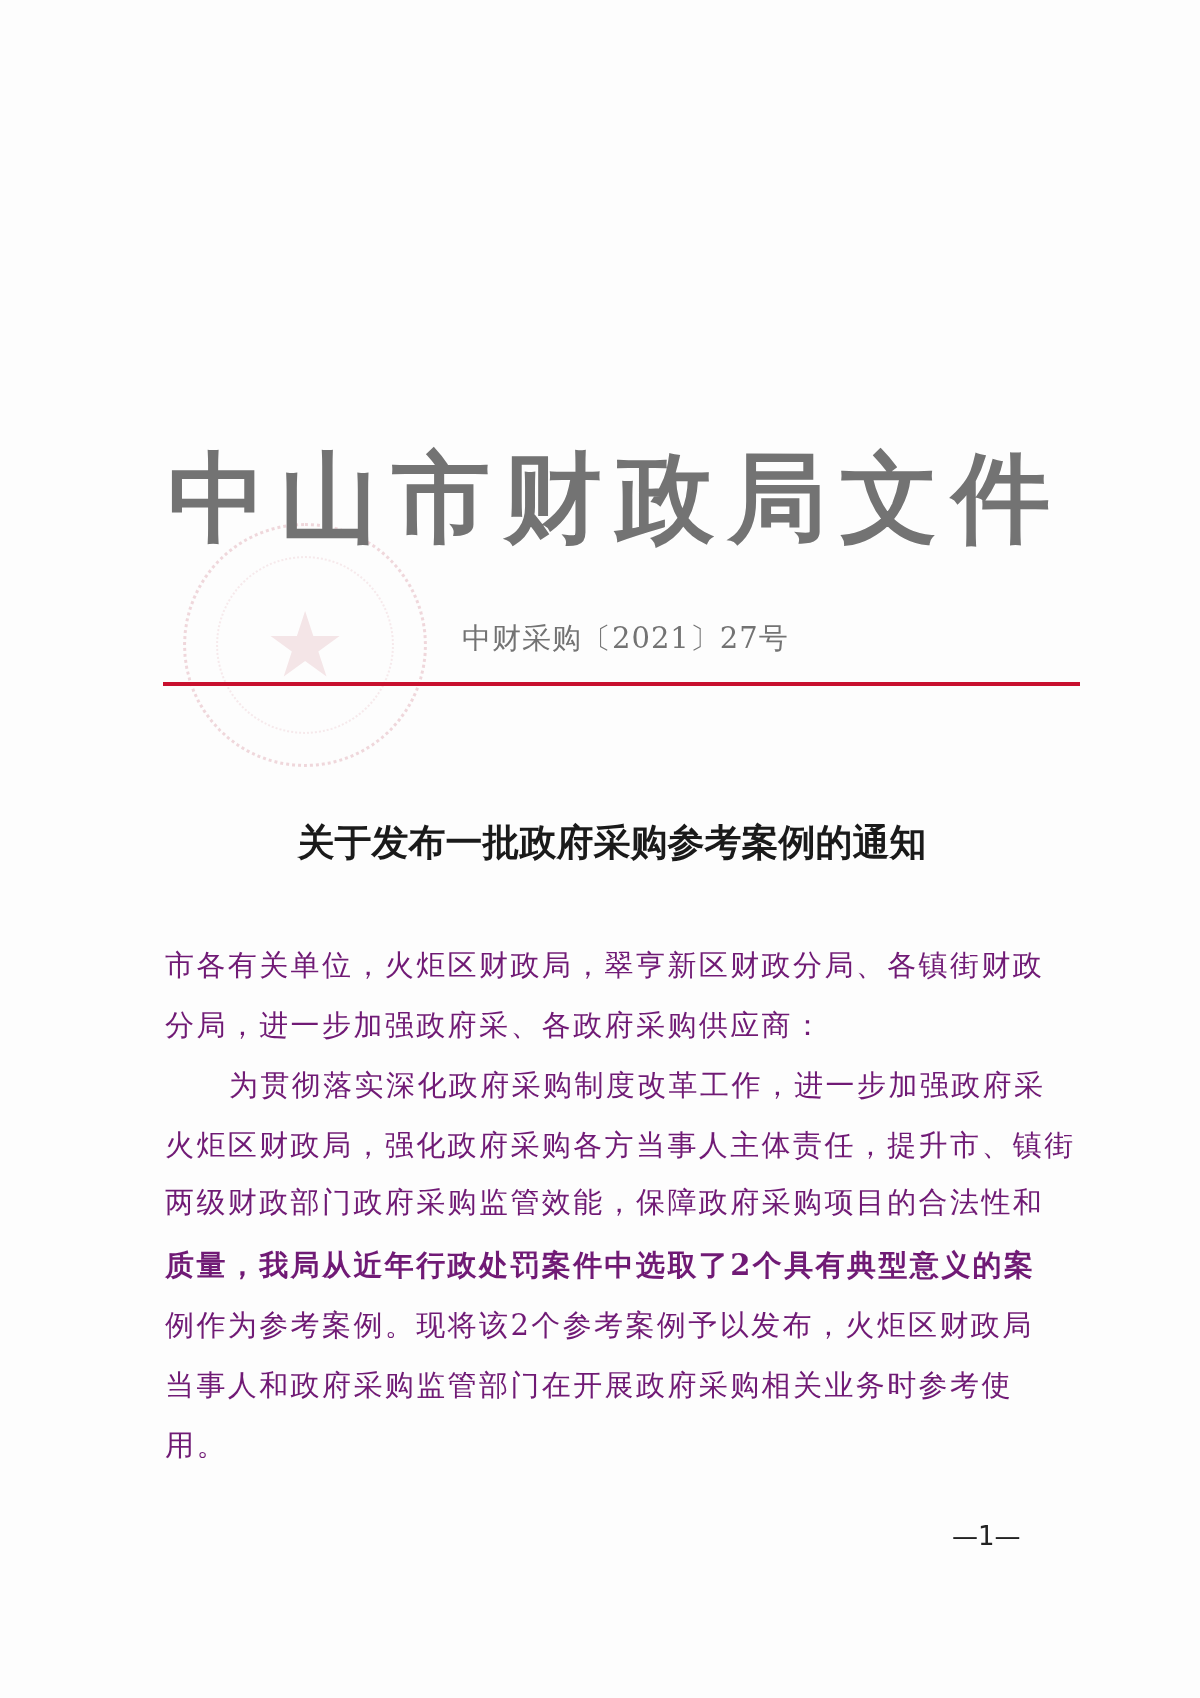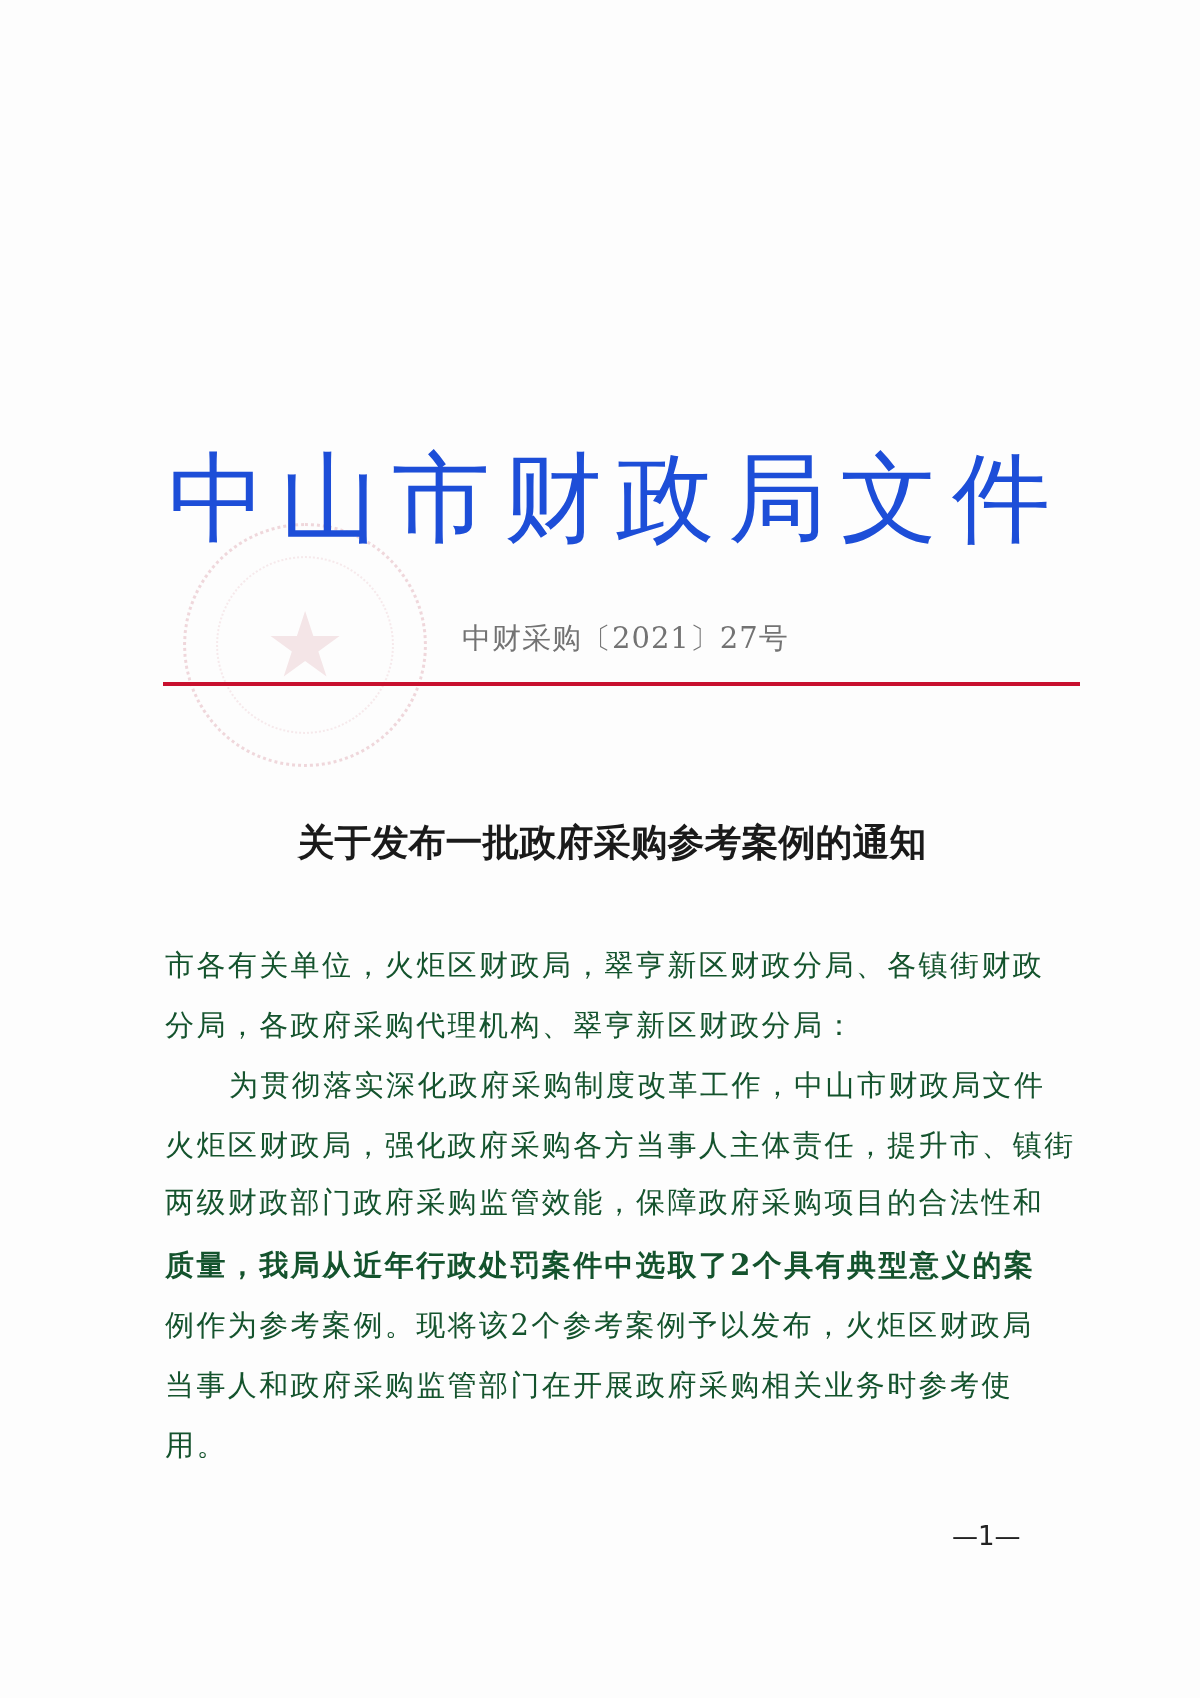--- a/index.html
+++ b/index.html
@@ -48,25 +48,25 @@
       font-size: 90px;
       line-height: 1;
     }
     .masthead {
       position: absolute;
       left: 168px;
       top: 436px;
       width: 930px;
       height: 124px;
       font-family: "DejaVu Sans", "Liberation Sans", sans-serif;
-      font-weight: normal;
+      font-weight: bold;
       font-size: 98px;
       line-height: 124px;
       letter-spacing: 14px;
-      color: #1d4ed8;
+      color: #737373;
       white-space: nowrap;
     }
     .doc-number {
       position: absolute;
       left: 462px;
       top: 618px;
       height: 40px;
       font-size: 29px;
       line-height: 40px;
       color: #737373;
@@ -97,21 +97,21 @@
       letter-spacing: 0px;
     }
     .body-line {
       position: absolute;
       left: 165px;
       width: 890px;
       height: 44px;
       font-size: 29px;
       line-height: 44px;
       letter-spacing: 2.4px;
-      color: #14532d;
+      color: #701a75;
       white-space: nowrap;
     }
     .indent { left: 229px; }
     .page-number {
       position: absolute;
       left: 952px;
       top: 1518px;
       font-size: 26px;
       line-height: 36px;
       font-family: "DejaVu Sans", "Liberation Sans", sans-serif;
@@ -132,22 +132,22 @@
   <div class="masthead">中山市财政局文件</div>
 
   <div class="doc-number">中财采购〔2021〕27号</div>
 
   <div class="red-rule"></div>
 
   <div class="notice-title">关于发布一批政府采购参考案例的通知</div>
 
   <div>
     <div class="body-line" style="top:943px;">市各有关单位，火炬区财政局，翠亨新区财政分局、各镇街财政</div>
-    <div class="body-line" style="top:1003px;">分局，各政府采购代理机构、翠亨新区财政分局：</div>
-    <div class="body-line indent" style="top:1063px;">为贯彻落实深化政府采购制度改革工作，中山市财政局文件</div>
+    <div class="body-line" style="top:1003px;">分局，进一步加强政府采、各政府采购供应商：</div>
+    <div class="body-line indent" style="top:1063px;">为贯彻落实深化政府采购制度改革工作，进一步加强政府采</div>
     <div class="body-line" style="top:1123px;">火炬区财政局，强化政府采购各方当事人主体责任，提升市、镇街</div>
     <div class="body-line" style="top:1183px;font-family:Liberation Mono, monospace;">两级财政部门政府采购监管效能，保障政府采购项目的合法性和</div>
     <div class="body-line" style="top:1243px;font-weight:bold;">质量，我局从近年行政处罚案件中选取了2个具有典型意义的案</div>
     <div class="body-line" style="top:1303px;">例作为参考案例。现将该2个参考案例予以发布，火炬区财政局</div>
     <div class="body-line" style="top:1363px;">当事人和政府采购监管部门在开展政府采购相关业务时参考使</div>
     <div class="body-line" style="top:1423px;">用。</div>
   </div>
 
   <div class="page-number">—1—</div>
 

